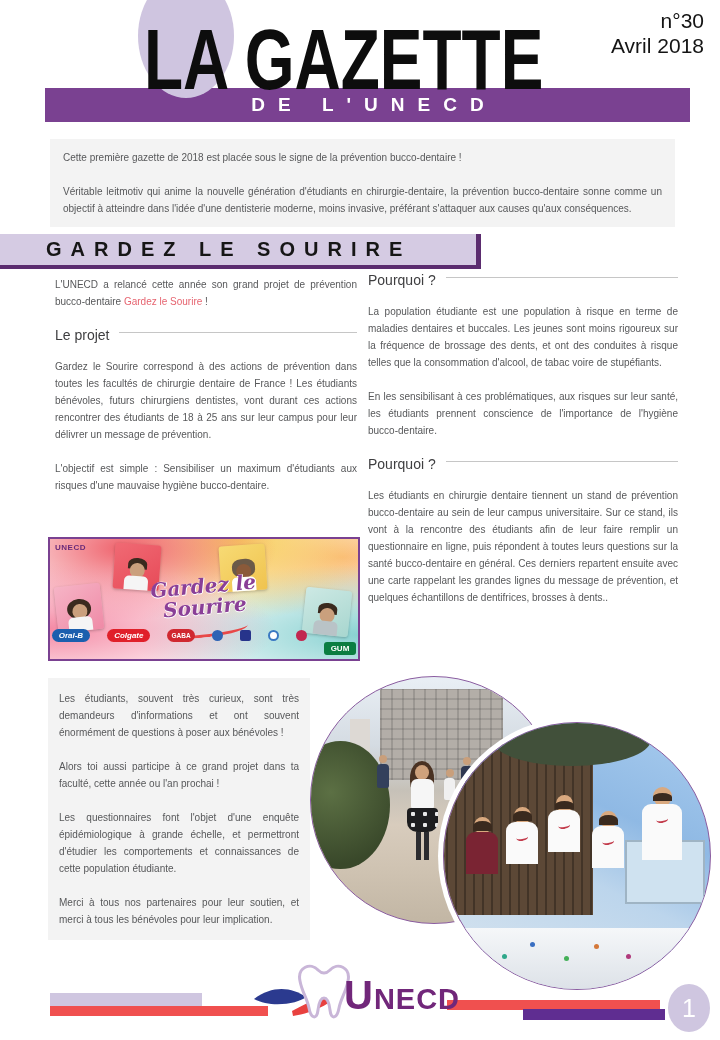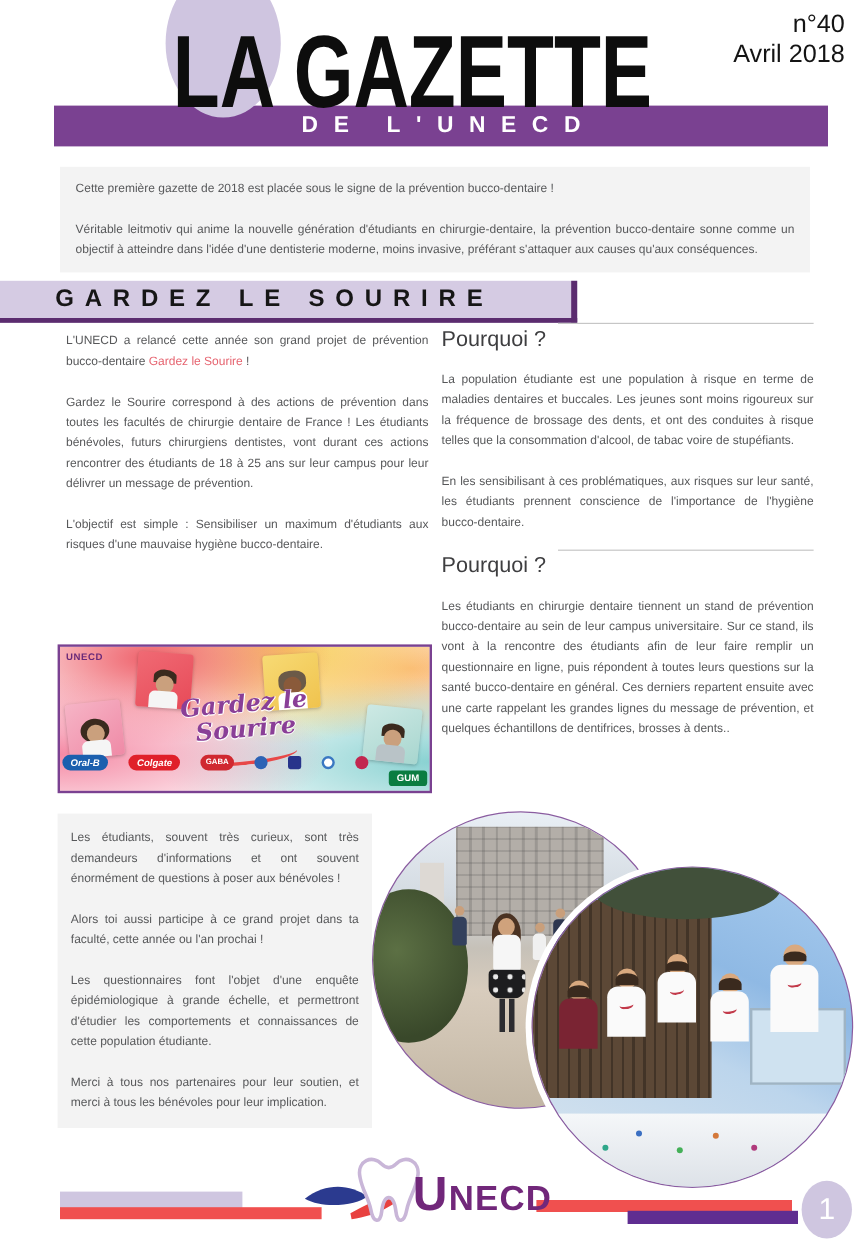--- a/index.html
+++ b/index.html
@@ -25,21 +25,21 @@
 
   
   .section-bar{left:0;top:234px;width:430px;height:31px;background:#d5cbe3;
         border-bottom:4px solid #5b2c6f;border-right:5px solid #5b2c6f;box-sizing:content-box;
         display:flex;align-items:center;padding-left:46px;
         font-size:20px;font-weight:600;letter-spacing:9px;color:#161616;}
 
   
   .col-left{left:55px;top:276px;width:302px;}
   .col-right{left:368px;top:272px;width:310px;}
-  .subhead{display:flex;align-items:flex-start;gap:10px;font-size:18px;color:#3e3e40;margin:0 0 15px 0;}
+  .subhead{display:flex;align-items:center;gap:10px;font-size:14px;color:#3e3e40;margin:0 0 15px 0;}
   .subhead .rule{flex:1;border-bottom:1px solid #c6c6c6;transform:translateY(-3px);}
   .accent{color:#e66470;}
 
   
   .campaign-banner{left:48px;top:537px;width:308px;height:120px;border:2px solid #7a4191;overflow:hidden;
      background:
        radial-gradient(ellipse at 0% 75%, rgba(244,132,160,.95), rgba(244,132,160,0) 52%),
        radial-gradient(ellipse at 24% 8%, rgba(238,90,100,.95), rgba(238,90,100,0) 46%),
        radial-gradient(ellipse at 62% 0%, rgba(247,210,90,.95), rgba(247,210,90,0) 48%),
        radial-gradient(ellipse at 100% 80%, rgba(125,205,205,.9), rgba(125,205,205,0) 52%),
@@ -110,34 +110,38 @@
      display:flex;align-items:center;justify-content:center;color:#fff;font-size:25px;}
 </style>
 </head>
 <body>
 
 <div class="page">
 
   <div class="abs lav-ellipse"></div>
   <div class="abs masthead-title">LA GAZETTE</div>
   <div class="abs issue-block">
-    <div class="issue-number">n°40</div>
+    <div class="issue-number">n°30</div>
     <div class="issue-date">Avril 2018</div>
   </div>
   <div class="abs subtitle-bar">DE L'UNECD</div>
 
   <div class="abs intro-box">
     <p class="p">Cette première gazette de 2018 est placée sous le signe de la prévention bucco-dentaire !</p>
     <p class="p">Véritable leitmotiv qui anime la nouvelle génération d'étudiants en chirurgie-dentaire, la prévention bucco-dentaire sonne comme un objectif à atteindre dans l'idée d'une dentisterie moderne, moins invasive, préférant s'attaquer aux causes qu'aux conséquences.</p>
   </div>
 
   <div class="abs section-bar">GARDEZ LE SOURIRE</div>
 
   <div class="abs col-left">
     <p class="p"><span>L'UNECD a relancé cette année son grand projet de prévention bucco-dentaire </span><span class="accent">Gardez le Sourire</span><span> !</span></p>
+    <div class="subhead">
+      <span>Le projet</span>
+      <span class="rule"></span>
+    </div>
     <p class="p">Gardez le Sourire correspond à des actions de prévention dans toutes les facultés de chirurgie dentaire de France ! Les étudiants bénévoles, futurs chirurgiens dentistes, vont durant ces actions rencontrer des étudiants de 18 à 25 ans sur leur campus pour leur délivrer un message de prévention.</p>
     <p class="p">L'objectif est simple : Sensibiliser un maximum d'étudiants aux risques d'une mauvaise hygiène bucco-dentaire.</p>
   </div>
 
   <div class="abs col-right">
     <div class="subhead">
       <span>Pourquoi ?</span>
       <span class="rule"></span>
     </div>
     <p class="p">La population étudiante est une population à risque en terme de maladies dentaires et buccales. Les jeunes sont moins rigoureux sur la fréquence de brossage des dents, et ont des conduites à risque telles que la consommation d'alcool, de tabac voire de stupéfiants.</p>

